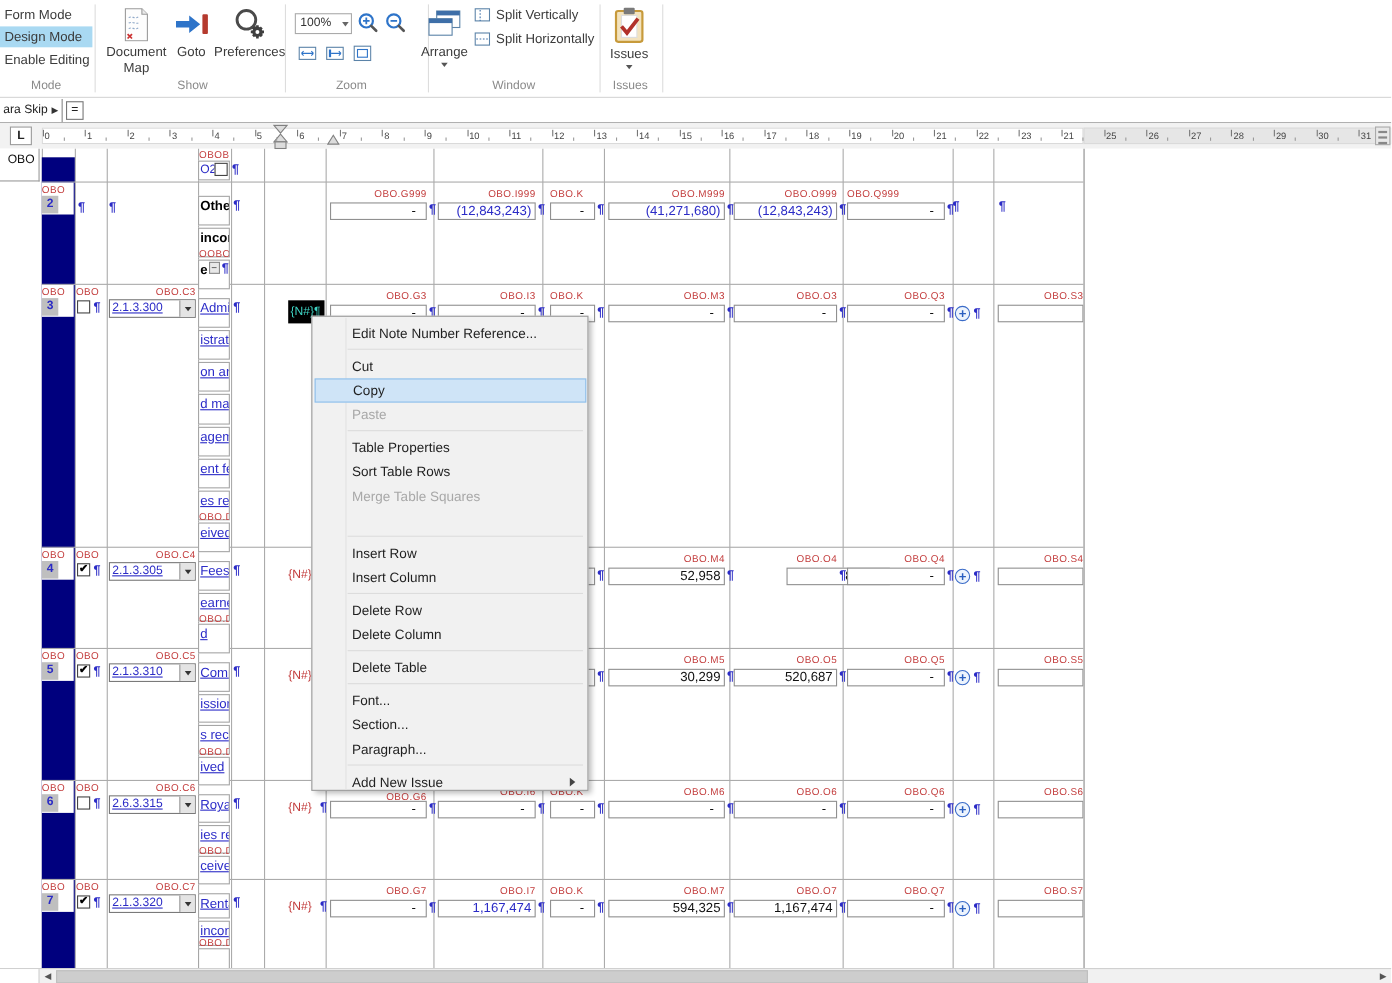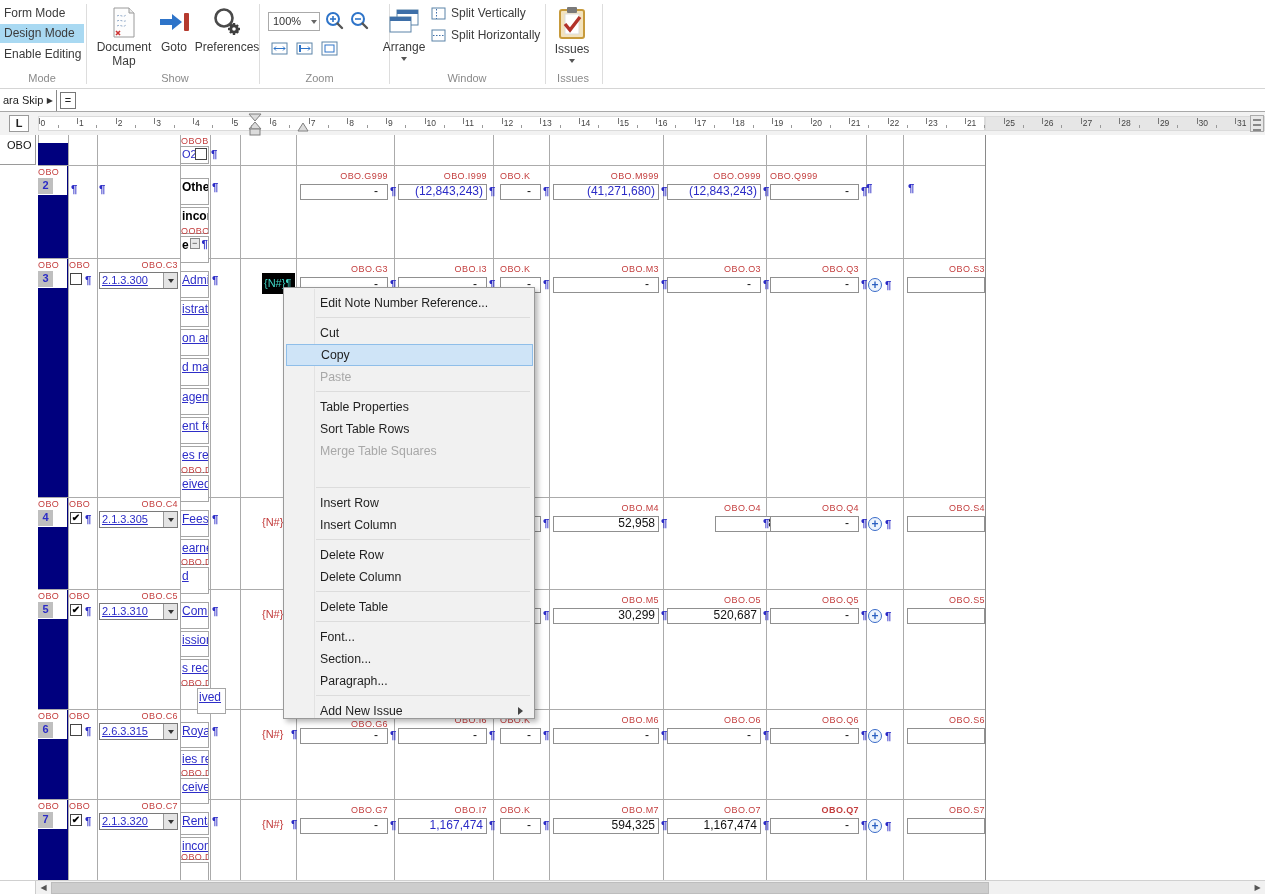--- a/index.html
+++ b/index.html
@@ -516,21 +516,21 @@
       <div class="descbox" style="top: 467px; height: 26.5px;">
         <div class="desc-blue">Comm</div>
       </div>
       <div class="pil" style="left: 212px; top: 470px;">¶</div>
       <div class="descbox" style="top: 495.5px; height: 26.5px;">
         <div class="desc-blue">ission</div>
       </div>
       <div class="descbox" style="top: 524px; height: 26.5px;">
         <div class="desc-blue">s rece</div>
       </div>
-      <div class="descbox" style="top: 552.5px; height: 26.5px; margin-left: 17px;">
+      <div class="descbox" style="top: 552.5px; height: 26.5px;">
         <div class="desc-blue">ived</div>
       </div>
       <div class="rlabel" style="left: 181px; top: 542.5px; width: 27px;">OBO.D</div>
       <div class="notered" style="left: 262px; top: 473px;">{N#}</div>
       <div class="pil" style="left: 291px; top: 473px;">¶</div>
       <div class="rlabel" style="left: 500px; top: 460px; width: 41px;">OBO.K</div>
       <div class="vbox dash" style="left: 500px; top: 473px; width: 41px;">-</div>
       <div class="pil" style="left: 543px; top: 474px;">¶</div>
       <div class="rlabel" style="left: 553px; top: 460px; width: 106px; text-align: right;">OBO.M5</div>
       <div class="vbox" style="left: 553px; top: 473px; width: 106px;">30,299</div>
@@ -621,21 +621,21 @@
       <div class="pil" style="left: 489px; top: 684px;">¶</div>
       <div class="rlabel" style="left: 500px; top: 670px; width: 41px;">OBO.K</div>
       <div class="vbox dash" style="left: 500px; top: 683px; width: 41px;">-</div>
       <div class="pil" style="left: 543px; top: 684px;">¶</div>
       <div class="rlabel" style="left: 553px; top: 670px; width: 106px; text-align: right;">OBO.M7</div>
       <div class="vbox" style="left: 553px; top: 683px; width: 106px;">594,325</div>
       <div class="pil" style="left: 661px; top: 684px;">¶</div>
       <div class="rlabel" style="left: 667px; top: 670px; width: 94px; text-align: right;">OBO.O7</div>
       <div class="vbox" style="left: 667px; top: 683px; width: 94px;">1,167,474</div>
       <div class="pil" style="left: 763px; top: 684px;">¶</div>
-      <div class="rlabel" style="left: 770px; top: 670px; width: 89px; text-align: right; font-weight: bold;">OBO.Q7</div>
+      <div class="rlabel" style="left: 770px; top: 670px; width: 89px; text-align: right;">OBO.Q7</div>
       <div class="vbox dash" style="left: 770px; top: 683px; width: 89px;">-</div>
       <div class="pil" style="left: 861px; top: 684px;">¶</div>
       <div class="rlabel" style="left: 907px; top: 670px; width: 78px; text-align: right;">OBO.S7</div>
       <div class="vbox" style="left: 907px; top: 683px; width: 78px;"></div>
       <div class="plusic" style="left: 868px; top: 684px;">+</div>
       <div class="pil" style="left: 885px; top: 685px;">¶</div>
     </div>
 
   <div id="context-menu">
     <div class="menu-gutter"></div>

